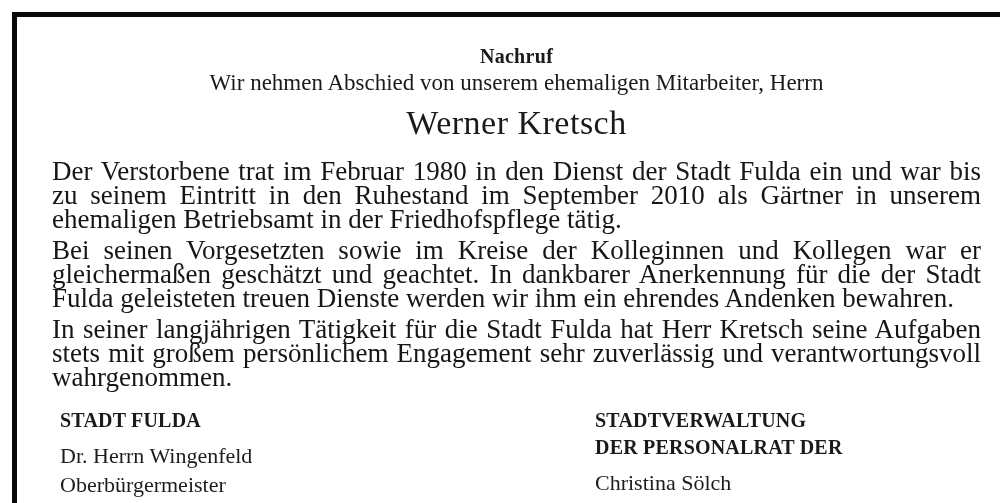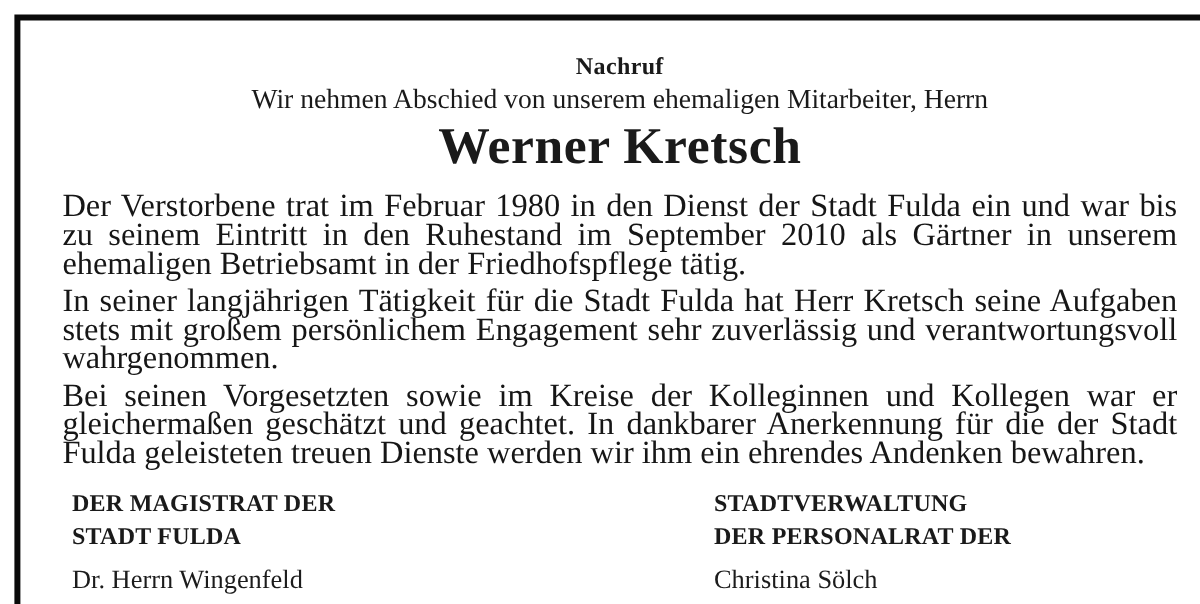--- a/index.html
+++ b/index.html
@@ -38,22 +38,22 @@
     letter-spacing: 0.3px;
   }
 
   .notice-subtitle {
     font-size: 23px;
     line-height: 24px;
     margin-top: 5px;
   }
 
   .deceased-name {
-    font-size: 43px;
-    font-weight: bold;
+    font-size: 34px;
+    font-weight: normal;
     line-height: 44px;
     margin-top: 6px;
     letter-spacing: 0.5px;
   }
 
   
   .body-text { margin-top: 14px; }
 
   .body-text p {
     font-size: 27px;
@@ -95,29 +95,28 @@
   <div class="notice-inner">
 
     <div class="header">
       <div class="notice-title">Nachruf</div>
       <div class="notice-subtitle">Wir nehmen Abschied von unserem ehemaligen Mitarbeiter, Herrn</div>
       <div class="deceased-name">Werner Kretsch</div>
     </div>
 
     <div class="body-text">
       <p>Der Verstorbene trat im Februar 1980 in den Dienst der Stadt Fulda ein und war bis zu seinem Eintritt in den Ruhestand im September 2010 als Gärtner in unserem ehemaligen Betriebsamt in der Friedhofspflege tätig.</p>
+      <p>Bei seinen Vorgesetzten sowie im Kreise der Kolleginnen und Kollegen war er gleichermaßen geschätzt und geachtet. In dankbarer Anerkennung für die der Stadt Fulda geleisteten treuen Dienste werden wir ihm ein ehrendes Andenken bewahren.</p>
       <p>In seiner langjährigen Tätigkeit für die Stadt Fulda hat Herr Kretsch seine Aufgaben stets mit großem persönlichem Engagement sehr zuverlässig und verantwortungsvoll wahrgenommen.</p>
-      <p>Bei seinen Vorgesetzten sowie im Kreise der Kolleginnen und Kollegen war er gleichermaßen geschätzt und geachtet. In dankbarer Anerkennung für die der Stadt Fulda geleisteten treuen Dienste werden wir ihm ein ehrendes Andenken bewahren.</p>
     </div>
 
     <div class="signatures">
 
       <div class="sig-col-left">
         <div class="sig-org">
-          <div>DER MAGISTRAT DER</div>
           <div>STADT FULDA</div>
         </div>
         <div class="sig-person-block">
           <div class="sig-person">Dr. Herrn Wingenfeld</div>
           <div class="sig-role">Oberbürgermeister</div>
         </div>
       </div>
 
       <div class="sig-col-right">
         <div class="sig-org">

